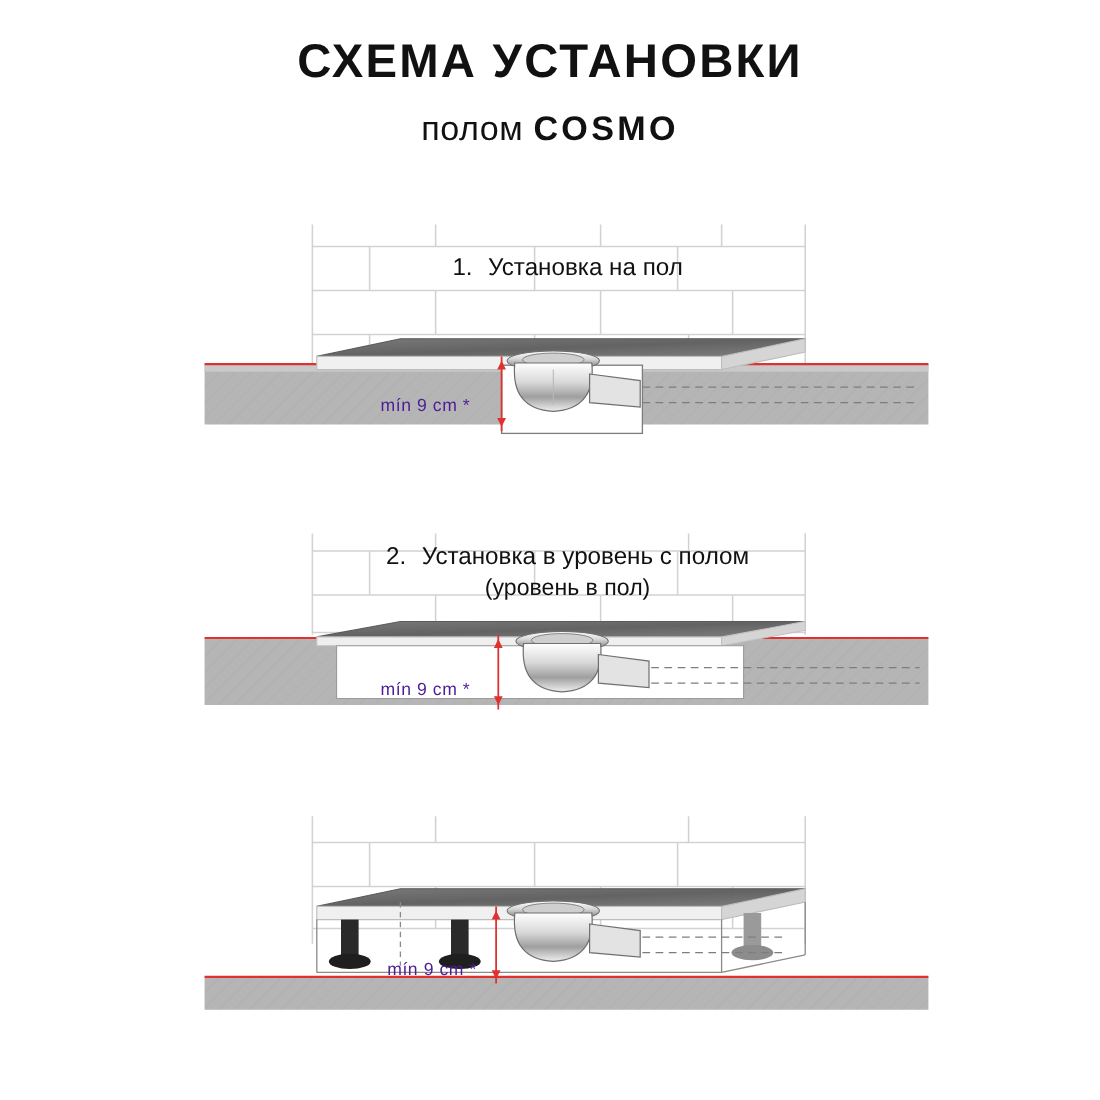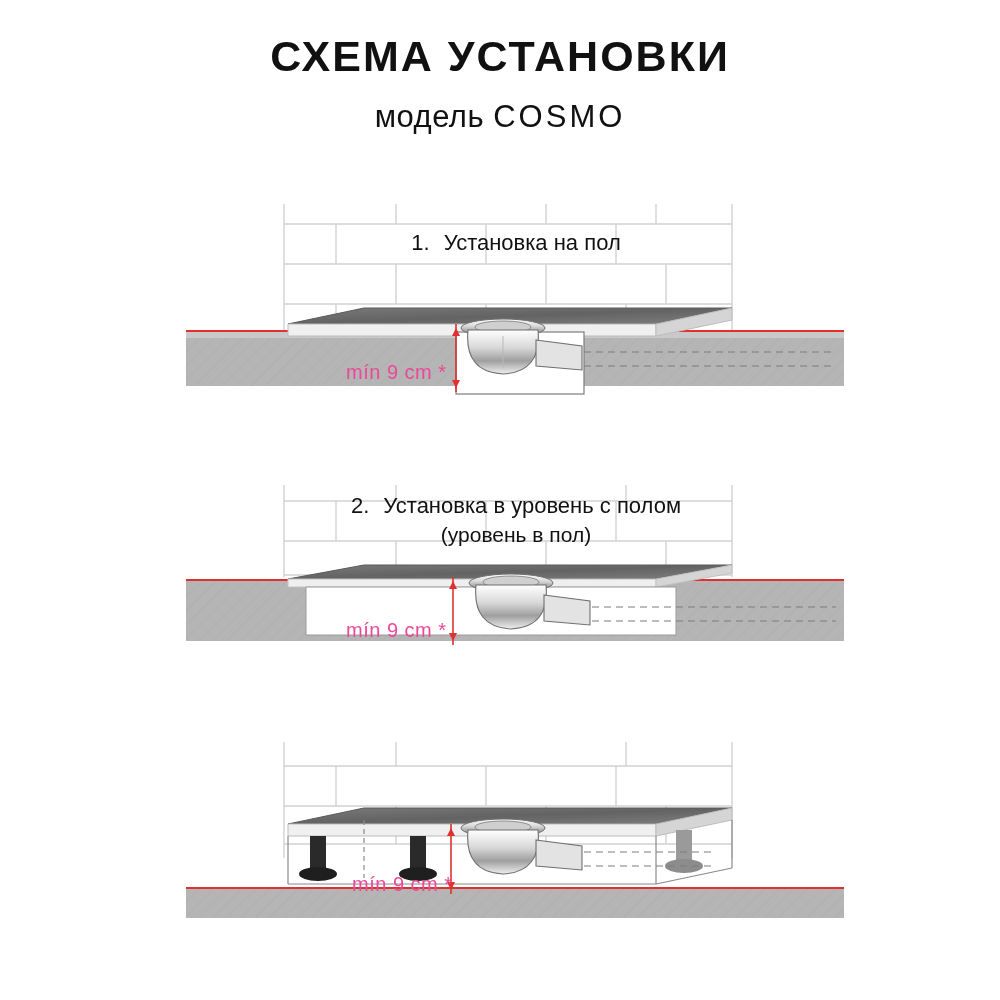--- a/index.html
+++ b/index.html
@@ -28,21 +28,21 @@
     color: #111111;
     margin: 0;
   }
   .subtitle {
     margin-top: 18px;
     font-size: 31px;
     color: #111111;
     letter-spacing: 0.5px;
   }
   .subtitle .model-name {
-    font-weight: normal;
+    font-weight: bold;
     letter-spacing: 3px;
   }
 
   
   .section {
     position: absolute;
     left: 16px;
     width: 1000px;
   }
   #section-1 { top: 196px; height: 250px; }
@@ -70,34 +70,34 @@
   .cap-num { margin-right: 14px; }
 
   .svg-wrap {
     position: absolute;
     left: 0;
     top: 0;
   }
 
   .dim-label {
     position: absolute;
-    font-size: 20px;
-    color: #ec4899;
+    font-size: 16px;
+    color: #4c1d95;
     letter-spacing: 0.5px;
     z-index: 7;
     white-space: nowrap;
   }
 </style>
 </head>
 <body>
 
 <div class="header">
   <div class="title">СХЕМА УСТАНОВКИ</div>
   <div class="subtitle">
-    <span>модель </span><span class="model-name">COSMO</span>
+    <span>полом </span><span class="model-name">COSMO</span>
   </div>
 </div>
 
 <div class="section" id="section-1">
   <div class="section-caption" style="top: 34px;">
     <span class="cap-num">1.</span><span>Установка на пол</span>
   </div>
 
   <div class="svg-wrap">
     <svg width="1000" height="250" viewBox="0 0 1000 250">

